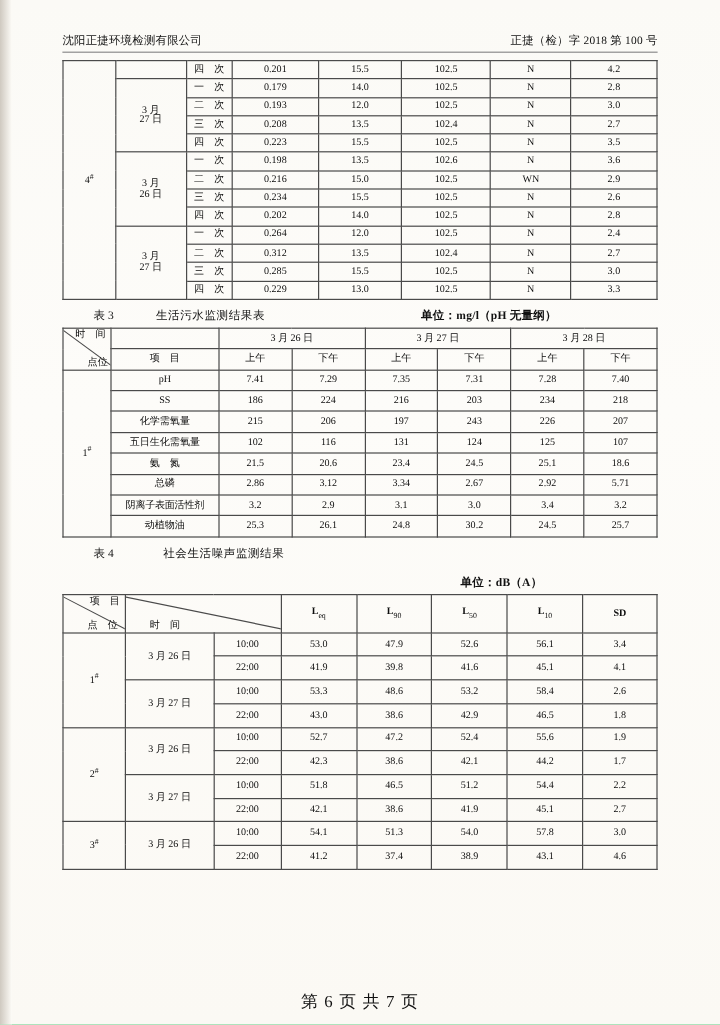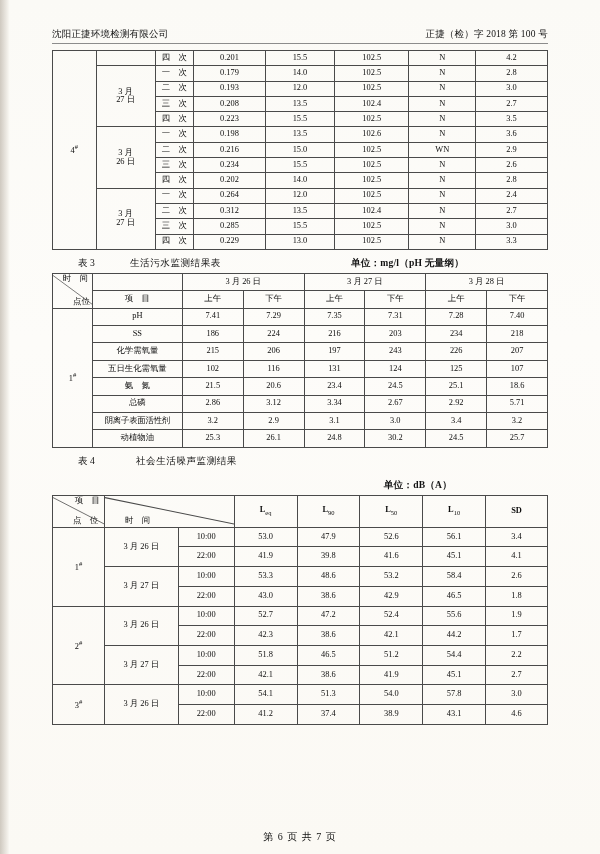--- a/index.html
+++ b/index.html
@@ -122,21 +122,21 @@
   
   .tbl4 td { height: 18.7px; font-size: 8.4px; }
   .tbl4 .hd { height: 32px; }
   
   .footer {
     position: absolute;
     left: 0;
     right: 0;
     bottom: 10px;
     text-align: center;
-    font-size: 10px;
+    font-size: 14px;
     letter-spacing: 1px;
     color: #111;
   }
   .gutter-left {
     position: absolute;
     left: 0;
     top: 0;
     width: 10px;
     height: 854px;
     background: linear-gradient(90deg,#cfc9c0 0%, #efece6 70%, #fdfcf8 100%);

